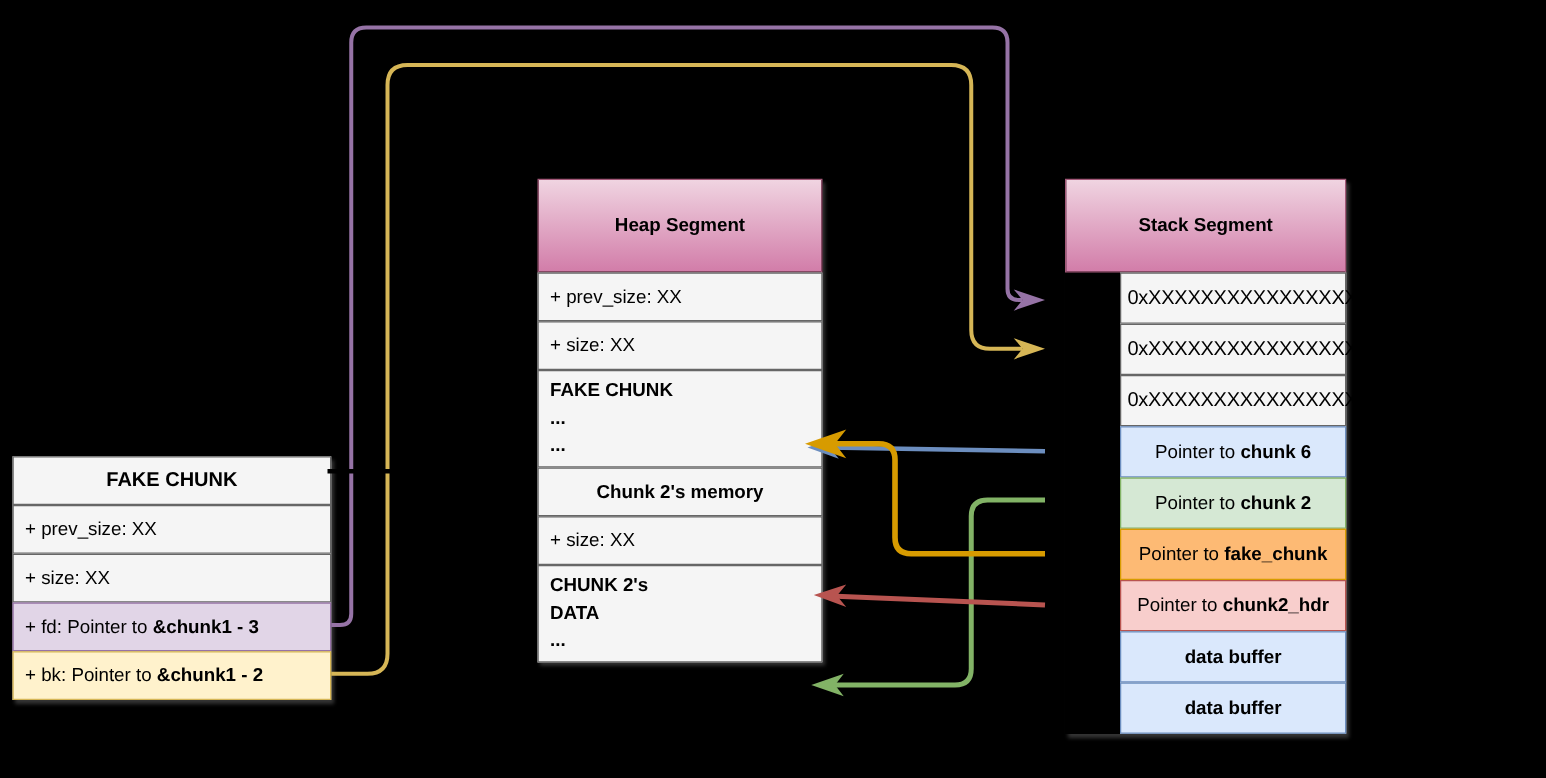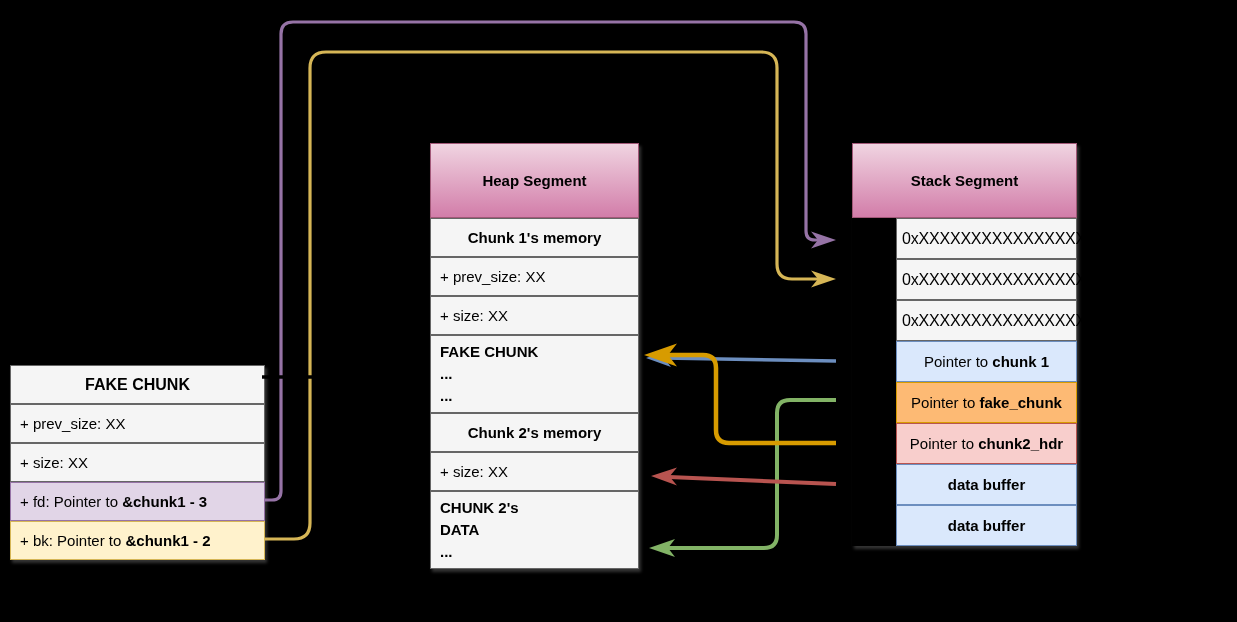--- a/index.html
+++ b/index.html
@@ -33,21 +33,21 @@
            font-weight:bold; line-height:22px; padding:4px 9px; }
   .multi span { display:block; }
   .v-purple { background:#e1d5e7; border-color:#9673a6; }
   .v-yellow { background:#fff2cc; border-color:#d6b656; }
   .v-blue   { background:#dae8fc; border-color:#6c8ebf; }
   .v-green  { background:#d5e8d4; border-color:#82b366; }
   .v-orange { background:#fdba74; border-color:#d79b00; }
   .v-red    { background:#f8cecc; border-color:#b85450; }
   .hexrow   { padding:0 5px; font-size:16px; letter-spacing:-0.2px; }
   #fake-chunk-table { left:10px;  top:365px; width:255px; }
-  #heap-table       { left:430px; top:143px; width:209px; }
+  #heap-table       { left:430px; top:143px; width:228px; }
   #stack-table      { left:852px; top:143px; width:225px; }
   .arrows { position:absolute; left:0; top:0; pointer-events:none; }
 </style>
 </head>
 <body>
 
 <div class="canvas">
 
   <div class="tbl" id="fake-chunk-table">
     <div class="fc-hdr">FAKE CHUNK</div>
@@ -60,23 +60,20 @@
     <div class="row h39 v-purple">
       <span class="txt"><span>+ fd: Pointer to </span><b>&amp;chunk1 - 3</b></span>
     </div>
     <div class="row h39 v-yellow">
       <span class="txt"><span>+ bk: Pointer to </span><b>&amp;chunk1 - 2</b></span>
     </div>
   </div>
 
   <div class="tbl" id="heap-table">
     <div class="seg-hdr">Heap Segment</div>
-    <div class="row h39 sub">
-      <span>Chunk 1's memory</span>
-    </div>
     <div class="row h39">
       <span>+ prev_size: XX</span>
     </div>
     <div class="row h39">
       <span>+ size: XX</span>
     </div>
     <div class="row h78 multi">
       <span>FAKE CHUNK</span>
       <span>...</span>
       <span>...</span>
@@ -99,21 +96,24 @@
     <div class="row h41 hexrow">
       <span>0xXXXXXXXXXXXXXXXXXX</span>
     </div>
     <div class="row h41 hexrow">
       <span>0xXXXXXXXXXXXXXXXXXX</span>
     </div>
     <div class="row h41 hexrow">
       <span>0xXXXXXXXXXXXXXXXXXX</span>
     </div>
     <div class="row h41 v-blue center">
-      <span class="txt"><span>Pointer to </span><b>chunk 1</b></span>
+      <span class="txt"><span>Pointer to </span><b>chunk 6</b></span>
+    </div>
+    <div class="row h41 v-green center">
+      <span class="txt"><span>Pointer to </span><b>chunk 2</b></span>
     </div>
     <div class="row h41 v-orange center">
       <span class="txt"><span>Pointer to </span><b>fake_chunk</b></span>
     </div>
     <div class="row h41 v-red center">
       <span class="txt"><span>Pointer to </span><b>chunk2_hdr</b></span>
     </div>
     <div class="row h41 v-blue center bold">
       <span>data buffer</span>
     </div>

